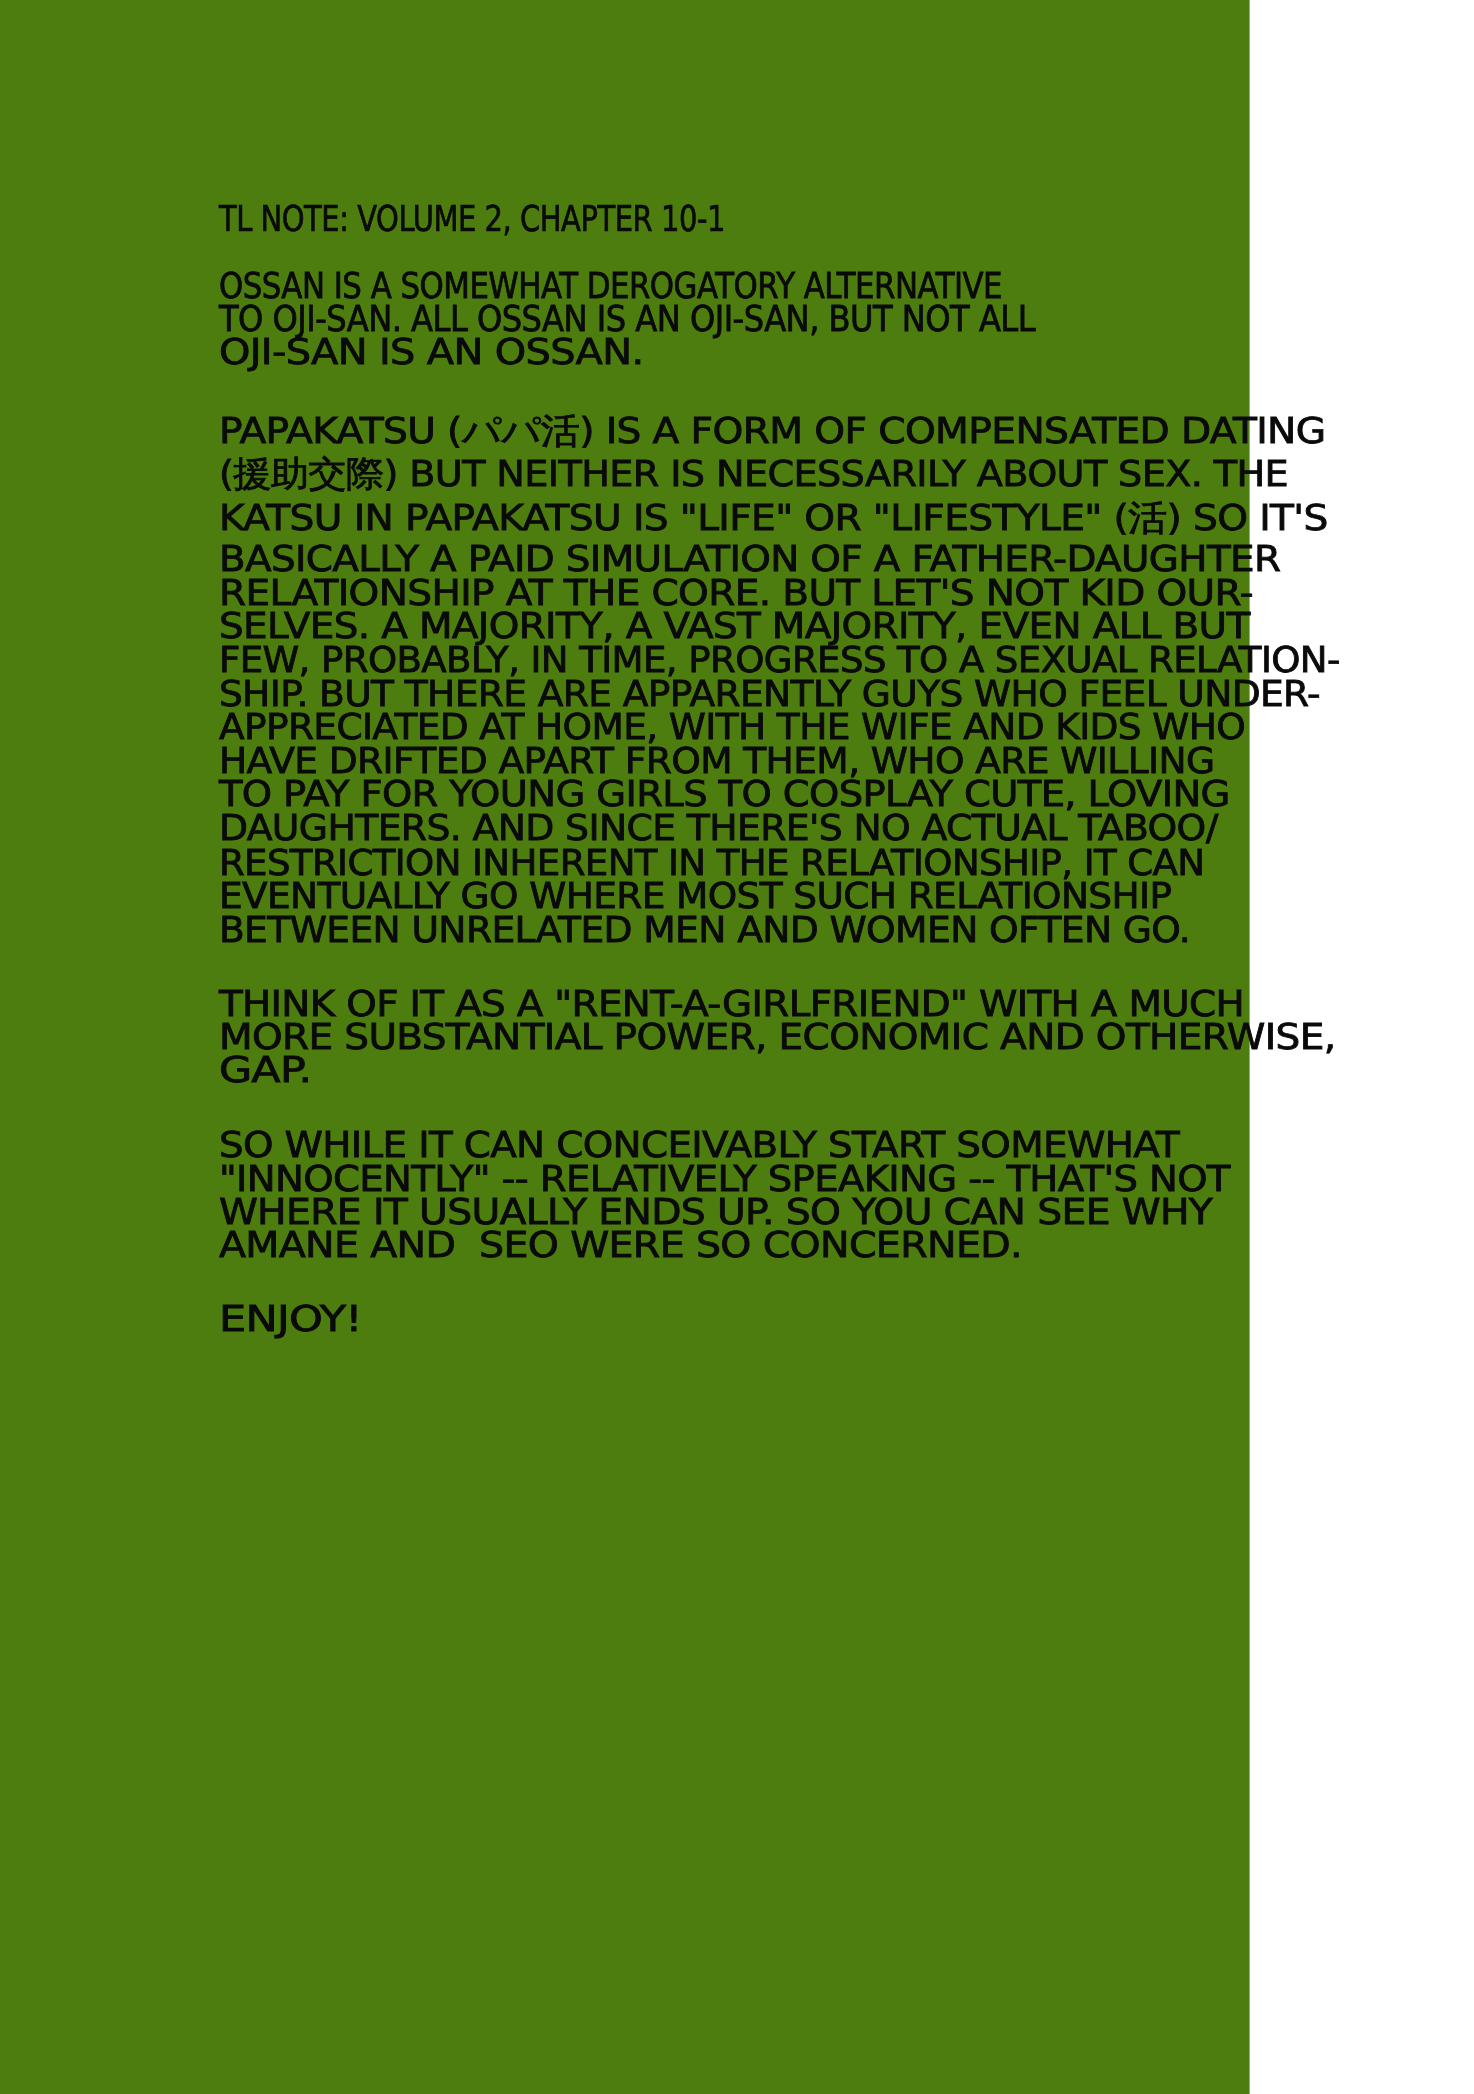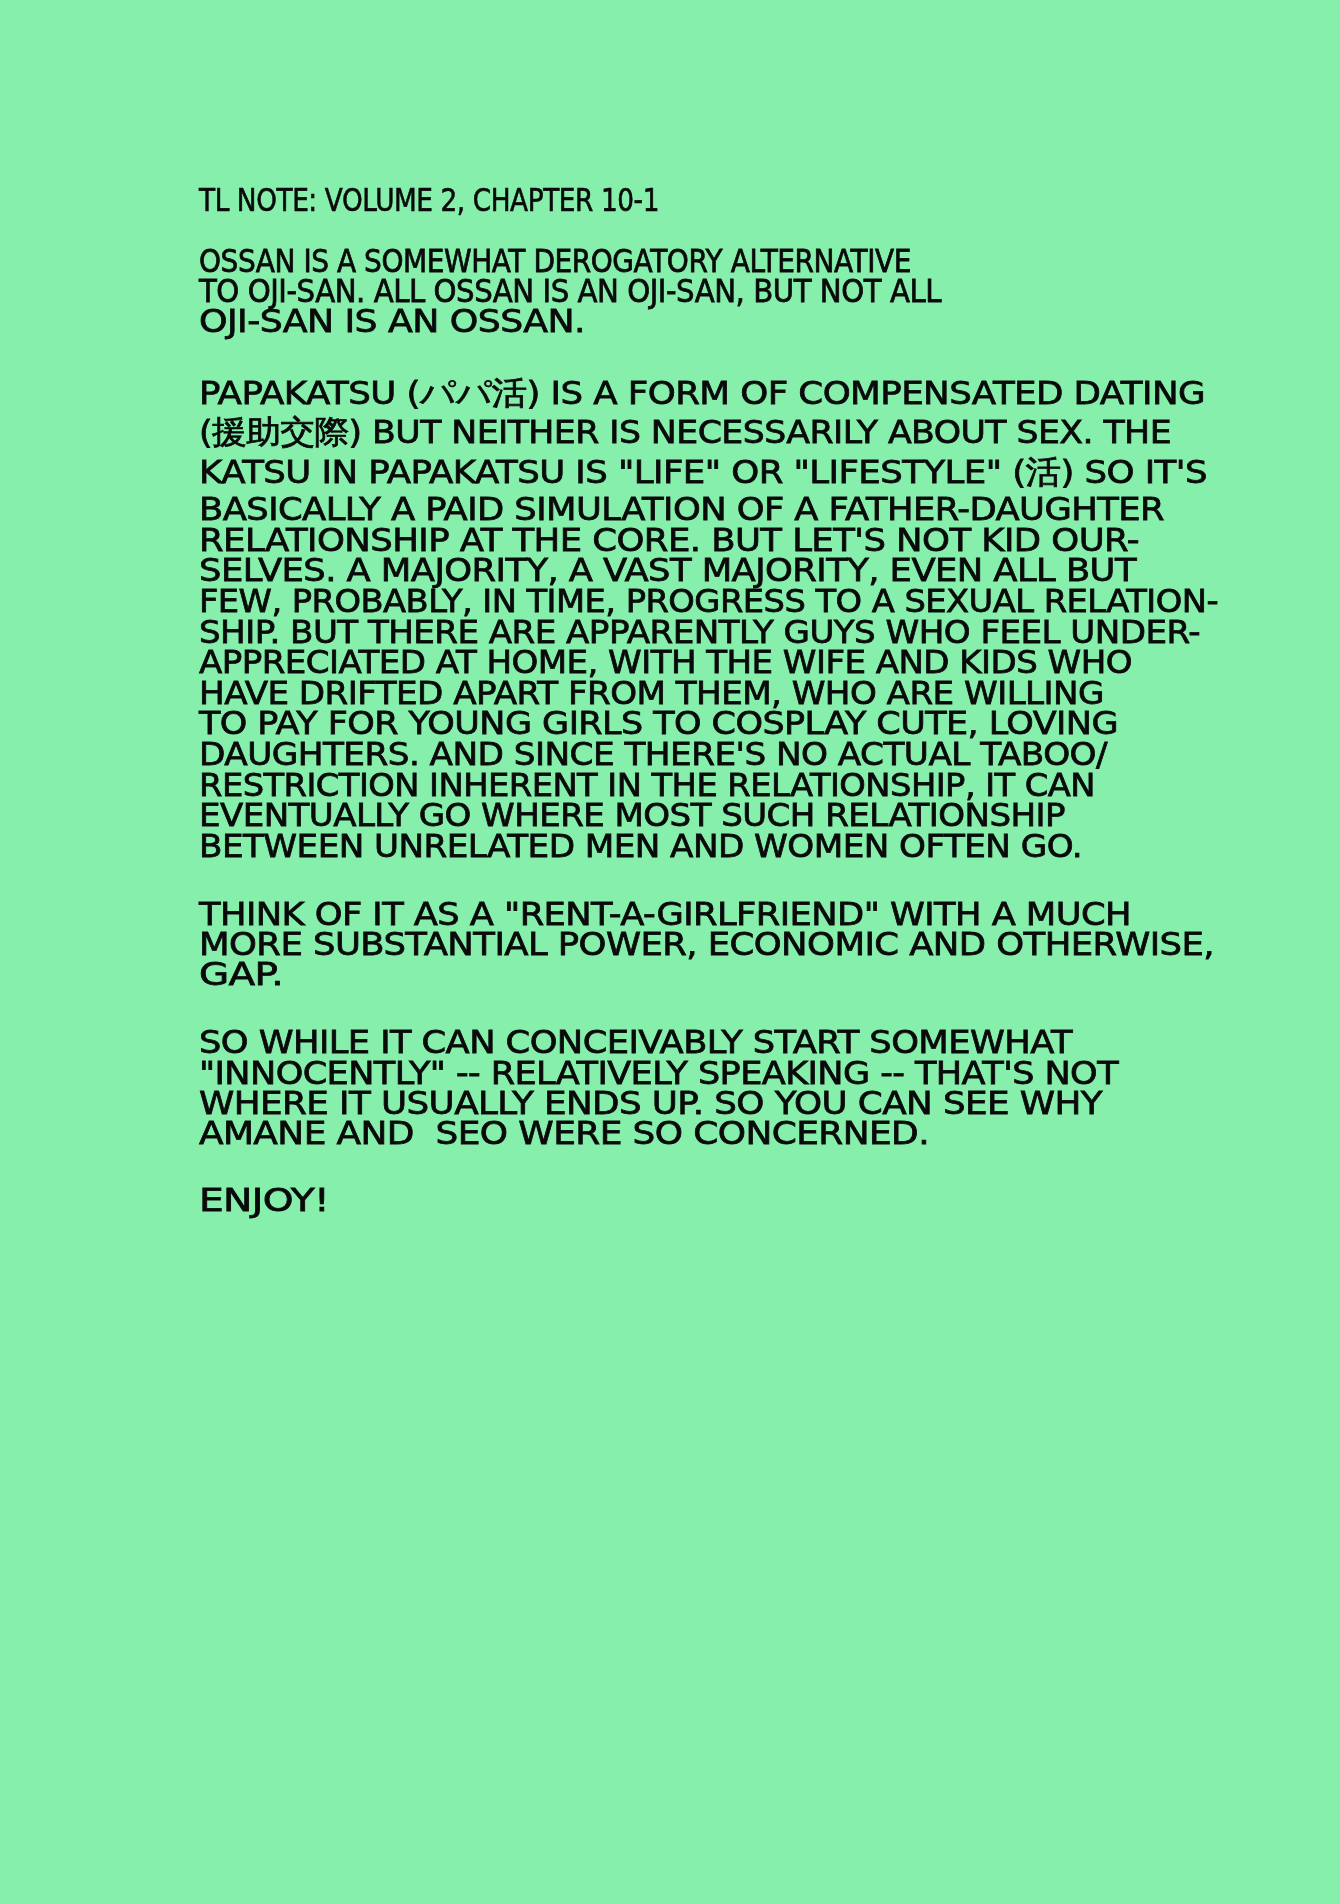--- a/index.html
+++ b/index.html
@@ -9,23 +9,23 @@
     }
     body {
       width: 1340px;
       height: 1904px;
       position: relative;
       overflow: hidden;
     }
     .page {
       position: absolute;
       left: 0; top: 0;
-      width: 1340px;
+      width: 1136px;
       height: 1904px;
-      background: #86efac;
+      background: #4d7c0f;
     }
     .line {
       position: absolute;
       left: 199px;
       margin: 0;
       white-space: pre;
       color: #0a0a0a;
       font-family: "DejaVu Sans", sans-serif;
       font-weight: bold;
       text-transform: uppercase;

